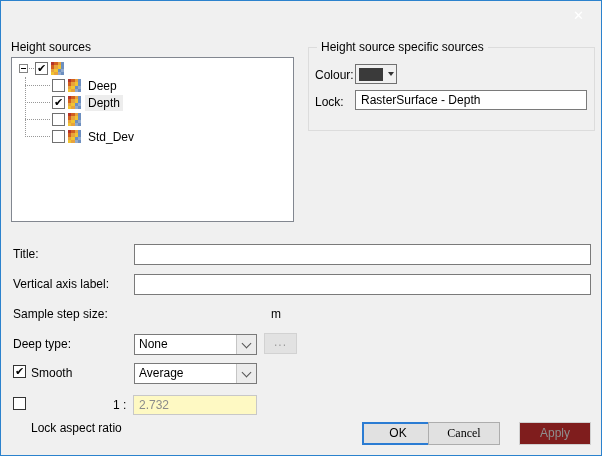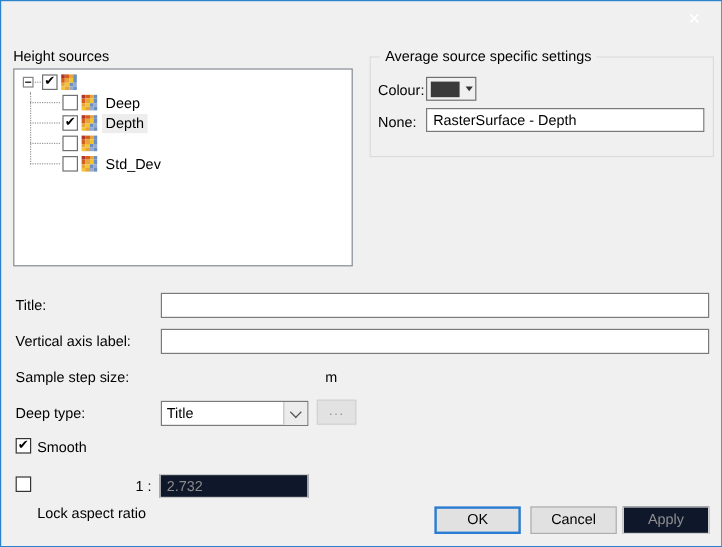--- a/index.html
+++ b/index.html
@@ -42,37 +42,37 @@
   .groupbox{position:absolute;left:307px;top:46px;width:287px;height:84px;border:1px solid #dcdcdc;box-sizing:border-box;}
   .legend{position:absolute;left:8px;top:-8px;background:#f0f0f0;padding:0 4px;white-space:nowrap;}
   .colour-label{position:absolute;left:6px;top:20px;}
   .colourbtn{position:absolute;left:46px;top:16px;width:42px;height:20px;border:1px solid #707070;background:#f0f0f0;box-sizing:border-box;display:flex;align-items:center;padding:2px 3px;}
   .swatch{width:24px;height:13px;background:#3a3a3a;flex:none;}
   .droparrow{width:0;height:0;border-left:3px solid transparent;border-right:3px solid transparent;border-top:4px solid #333;margin-left:5px;}
   .name-label{position:absolute;left:6px;top:47px;}
   .name-input{position:absolute;left:46px;top:42px;width:232px;height:20px;}
   
   .txt{border:1px solid #7a7a7a;background:#fff;box-sizing:border-box;font:inherit;padding:1px 5px;outline:none;}
-  .txt:disabled{background:#0f172a;border-color:#c8c8c8;color:#8b8b8b;}
+  .txt:disabled{background:#fef9c3;border-color:#c8c8c8;color:#8b8b8b;}
   .combo{position:absolute;height:21px;border:1px solid #7a7a7a;background:#fff;box-sizing:border-box;display:flex;align-items:stretch;}
   .combo-text{flex:1;padding:2px 4px;white-space:nowrap;overflow:hidden;}
   .combo-btn{width:19px;background:#ececec;border-left:1px solid #c5c5c5;display:flex;align-items:center;justify-content:center;flex:none;}
   .chev{width:6px;height:6px;border-right:1px solid #555;border-bottom:1px solid #555;transform:rotate(45deg);margin-top:-3px;}
   .flabel{position:absolute;left:12px;white-space:nowrap;}
   .cb{position:absolute;left:12px;width:13px;height:13px;border:1px solid #333;background:#fff;box-sizing:border-box;font-size:11px;line-height:11px;font-weight:bold;text-align:center;}
   .cblabel{position:absolute;left:30px;white-space:nowrap;}
   .btn-ellipsis{
     position:absolute;left:263px;top:332px;width:33px;height:21px;box-sizing:border-box;
     background:#e2e2e2;border:1px solid #d2d2d2;color:#9b9b9b;text-align:center;line-height:17px;letter-spacing:1px;
   }
   
   .btn{position:absolute;top:421px;width:72px;height:23px;box-sizing:border-box;background:#e1e1e1;border:1px solid #adadad;text-align:center;line-height:20px;}
   .btn.ok{left:361px;border:2px solid #2b7cd3;line-height:18px;}
-  .btn.cancel{left:441px;}
-  .btn.apply{left:518px;background:#0f172a;border-color:#d0d0d0;color:#8f8f8f;}
+  .btn.cancel{left:427px;font-family:Liberation Serif, serif;}
+  .btn.apply{left:518px;background:#7f1d1d;border-color:#d0d0d0;color:#8f8f8f;}
 </style>
 </head>
 <body>
 
 <div class="dialog">
 
   <div class="close">
     <span>✕</span>
   </div>
 
@@ -184,50 +184,56 @@
           <i style="background: rgb(241, 196, 49);"></i>
           <i style="background: rgb(232, 163, 61);"></i>
           <i style="background: rgb(146, 171, 206);"></i>
           <i style="background: rgb(109, 143, 192);"></i>
         </span>
         <span class="tlabel">Std_Dev</span>
       </div>
     </div>
 
   <div class="groupbox">
-    <span class="legend">Average source specific settings</span>
+    <span class="legend">Height source specific sources</span>
     <span class="colour-label">Colour:</span>
     <div class="colourbtn">
       <span class="swatch" style="background: rgb(58, 58, 58);"></span>
       <span class="droparrow"></span>
     </div>
-    <span class="name-label">None:</span>
+    <span class="name-label">Lock:</span>
     <input class="txt name-input" value="RasterSurface - Depth" style="">
   </div>
 
   <span class="flabel" style="top:246px">Title:</span>
   <input class="txt" style="position: absolute; left: 133px; top: 243px; width: 457px; height: 21px;" value="">
 
   <span class="flabel" style="top:276px">Vertical axis label:</span>
   <input class="txt" style="position: absolute; left: 133px; top: 273px; width: 457px; height: 21px;" value="">
 
   <span class="flabel" style="top:306px">Sample step size:</span>
   <span class="flabel" style="left:270px;top:306px">m</span>
 
   <span class="flabel" style="top:336px">Deep type:</span>
   <div class="combo" style="left:133px;top:333px;width:123px">
-    <span class="combo-text">Title</span>
+    <span class="combo-text">None</span>
     <span class="combo-btn">
         <span class="chev"></span>
       </span>
   </div>
   <div class="btn-ellipsis">...</div>
 
   <div class="cb" style="top:364px">✔</div>
   <span class="cblabel" style="top:365px">Smooth</span>
+  <div class="combo" style="left:133px;top:362px;width:123px">
+    <span class="combo-text">Average</span>
+    <span class="combo-btn">
+        <span class="chev"></span>
+      </span>
+  </div>
 
   <div class="cb" style="top:396px"></div>
   <span class="cblabel" style="top:420px">Lock aspect ratio</span>
   <span class="flabel" style="left:112px;top:397px">1 :</span>
   <input class="txt" style="position: absolute; left: 132px; top: 394px; width: 124px; height: 20px;" disabled="" value="2.732">
 
   <div class="btn ok">OK</div>
   <div class="btn cancel">Cancel</div>
   <div class="btn apply">Apply</div>
 

